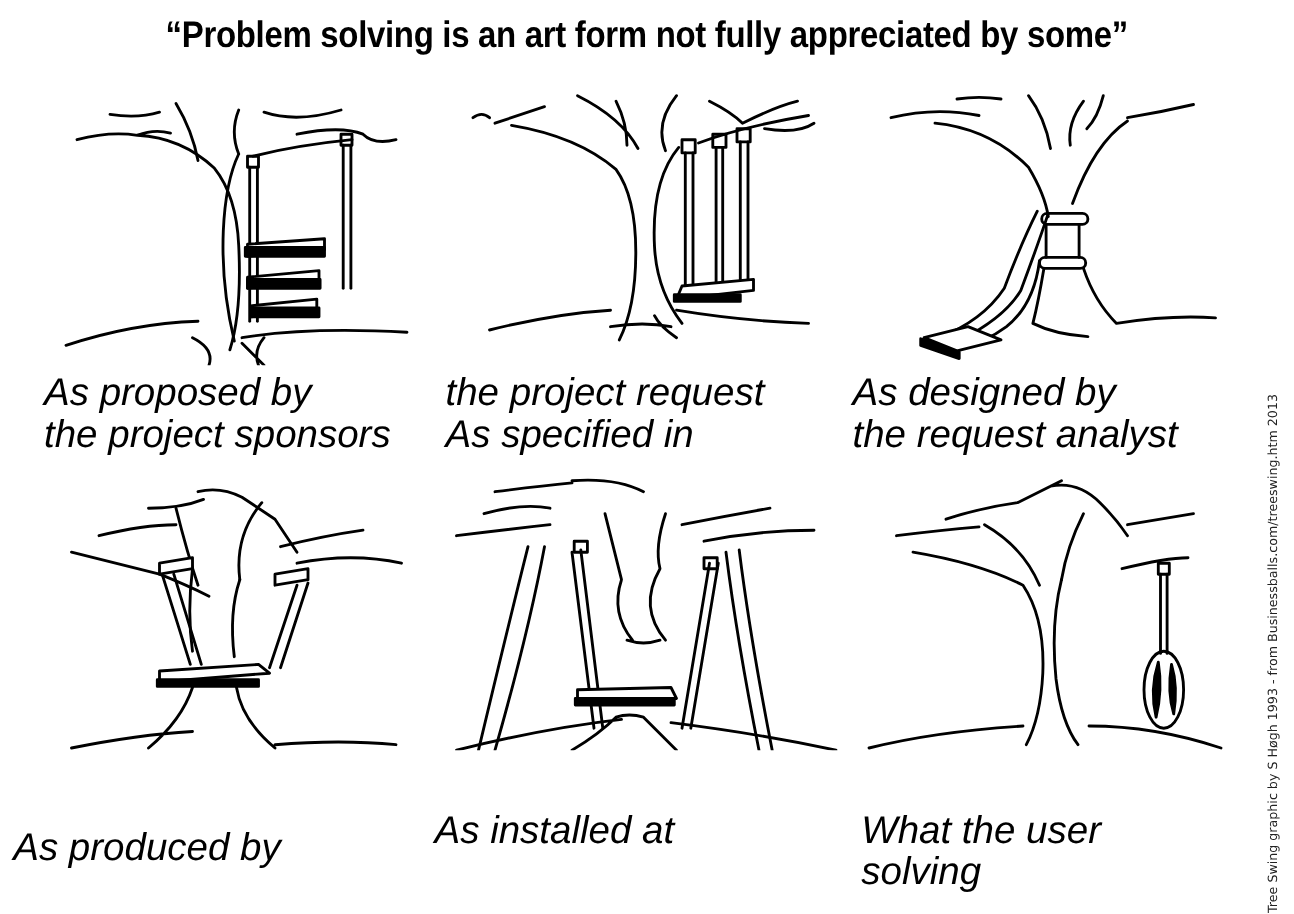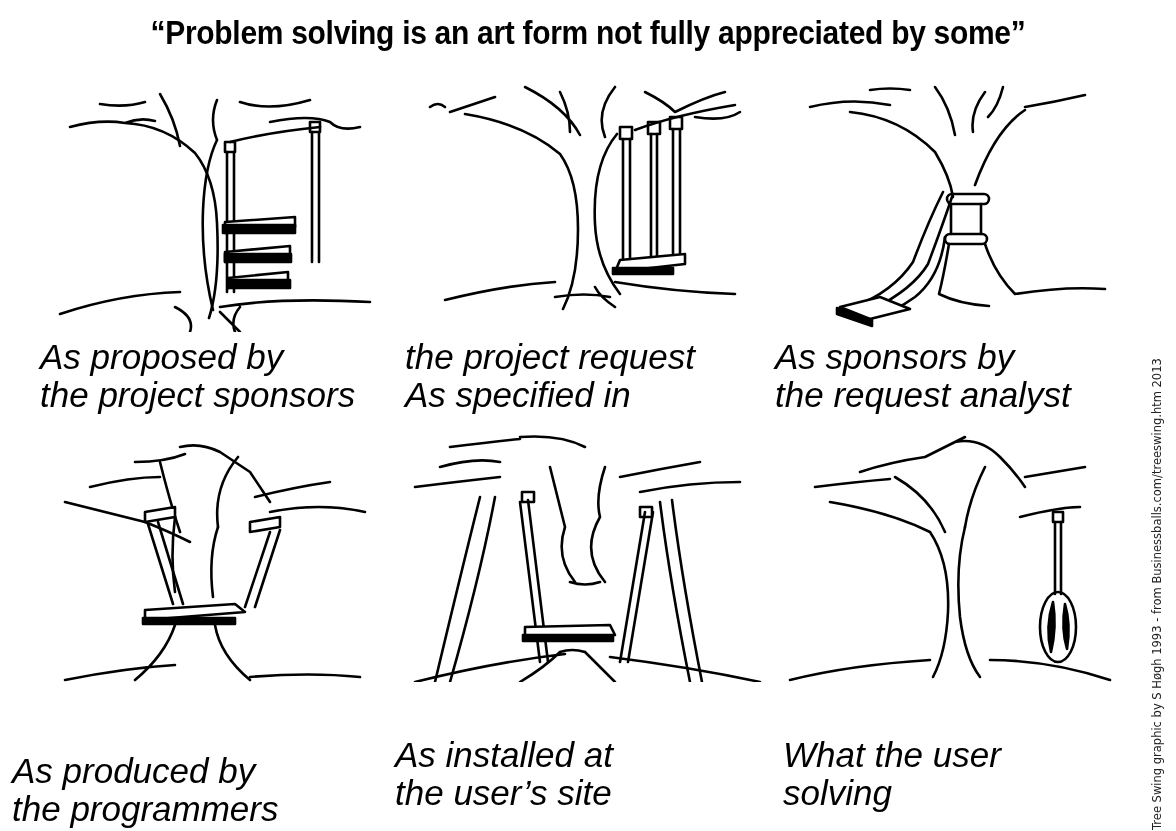--- a/index.html
+++ b/index.html
@@ -88,61 +88,59 @@
     <path d="M210 10 q-15 20 -12 40 M228 5 q-5 20 -15 30 M250 25 q30 -5 60 -12 M250 28 q-30 20 -50 75"></path>
     <rect x="172" y="112" width="42" height="10" rx="5"></rect>
     <rect x="170" y="152" width="42" height="10" rx="5"></rect>
     <path d="M176 122 l0 30 M206 122 l0 30 M174 162 q-5 30 -10 50 q20 10 50 12 M210 162 q10 30 30 50 q50 -8 90 -5"></path>
     <path d="M168 110 q-15 30 -30 70 q-20 30 -60 45 M178 112 q-10 30 -25 70 q-15 25 -55 45 M170 155 q-5 40 -30 60 q-20 15 -45 20"></path>
     <path class="white" d="M65 225 l40 -10 l30 12 l-40 10 z"></path>
     <path class="fill" d="M62 226 l35 12 l0 6 l-35 -12 z"></path>
   </svg>
 </div>
 <div class="caption" style="left:775px; top:338px;">
-  <div>As sponsors by</div>
+  <div>As designed by</div>
   <div>the request analyst</div>
 </div>
 
 <div class="panel" style="left:40px; top:432px;">
   <svg viewBox="0 0 370 250">
     <path d="M25 70 q40 10 80 20 q25 10 45 20 M50 55 q40 -10 70 -10 M95 30 q30 0 50 -8"></path>
     <path d="M120 30 q10 40 20 70 M140 15 q20 -5 40 5 q15 10 30 20 q10 15 20 30 M178 95 q-5 -40 20 -70"></path>
     <path d="M215 65 q40 -10 75 -15 M230 80 q50 -10 95 0"></path>
     <path d="M135 85 q-5 40 0 75 M178 95 q-10 30 -5 70"></path>
     <path d="M105 80 l30 -5 l0 10 l-30 5 z" class="white"></path>
     <path d="M210 90 l30 -5 l0 10 l-30 5 z" class="white"></path>
     <path d="M108 92 l25 80 M118 90 l25 82 M230 100 l-25 75 M240 98 l-25 77"></path>
     <path class="white" d="M105 178 l90 -6 l10 8 l-100 8 z"></path>
     <rect class="fill" x="103" y="186" width="92" height="6"></rect>
     <path d="M135 193 q-10 30 -40 55 M175 193 q5 30 35 55 M25 248 q60 -12 110 -15 M210 245 q60 -5 110 0"></path>
   </svg>
 </div>
 <div class="caption" style="left:12px; top:752px;">
   <div>As produced by</div>
-  <div>the programmers</div>
 </div>
 
 <div class="panel" style="left:410px; top:432px;">
   <svg viewBox="0 0 370 250">
     <path d="M5 55 q40 -5 85 -10 M30 35 q35 -10 60 -5 M40 15 q40 -5 70 -8 M110 5 q40 -3 65 10"></path>
     <path d="M140 35 q10 40 15 60 M195 35 q-10 30 -5 50 M155 95 q-10 30 10 55 M190 85 q-20 35 5 65 M160 150 q15 5 30 0"></path>
     <path d="M210 45 q40 -8 80 -15 M230 60 q50 -10 100 -10"></path>
     <path d="M70 65 q-20 80 -45 185 M85 65 q-15 80 -45 185"></path>
     <path d="M250 70 q10 80 30 180 M262 68 q10 80 30 182"></path>
     <path d="M110 70 l20 160 M118 68 l20 162 M235 80 l-25 150 M243 80 l-25 150"></path>
     <rect x="112" y="60" width="12" height="10"></rect>
       <rect x="230" y="75" width="12" height="10"></rect>
     <path class="white" d="M115 195 l85 -2 l5 10 l-90 3 z"></path>
     <rect class="fill" x="113" y="203" width="90" height="6"></rect>
     <path d="M150 220 q-15 15 -40 30 M175 220 q15 15 30 30 M150 220 q12 -4 25 0 M5 250 q80 -20 150 -28 M200 225 q80 10 150 25"></path>
   </svg>
 </div>
 <div class="caption" style="left:395px; top:736px;">
   <div>As installed at</div>
-  <div>the user’s site</div>
 </div>
 
 <div class="panel" style="left:785px; top:432px;">
   <svg viewBox="0 0 370 250">
     <path d="M30 55 q40 -5 75 -8 M75 40 q30 -10 65 -15 q20 -10 40 -20 M110 45 q35 20 50 55 M170 10 q25 -5 45 15 q15 15 25 30"></path>
     <path d="M200 35 q-15 30 -20 60 M240 45 q30 -5 60 -10 M235 85 q40 -10 60 -10"></path>
     <path d="M45 70 q60 10 100 30 q20 30 18 80 q-2 40 -15 65 M180 95 q-10 40 -5 90 q5 40 20 60"></path>
     <path d="M5 248 q60 -15 140 -20 M205 228 q60 0 120 20"></path>
     <rect x="268" y="80" width="10" height="10"></rect>
     <line x1="270" y1="90" x2="270" y2="162"></line>

